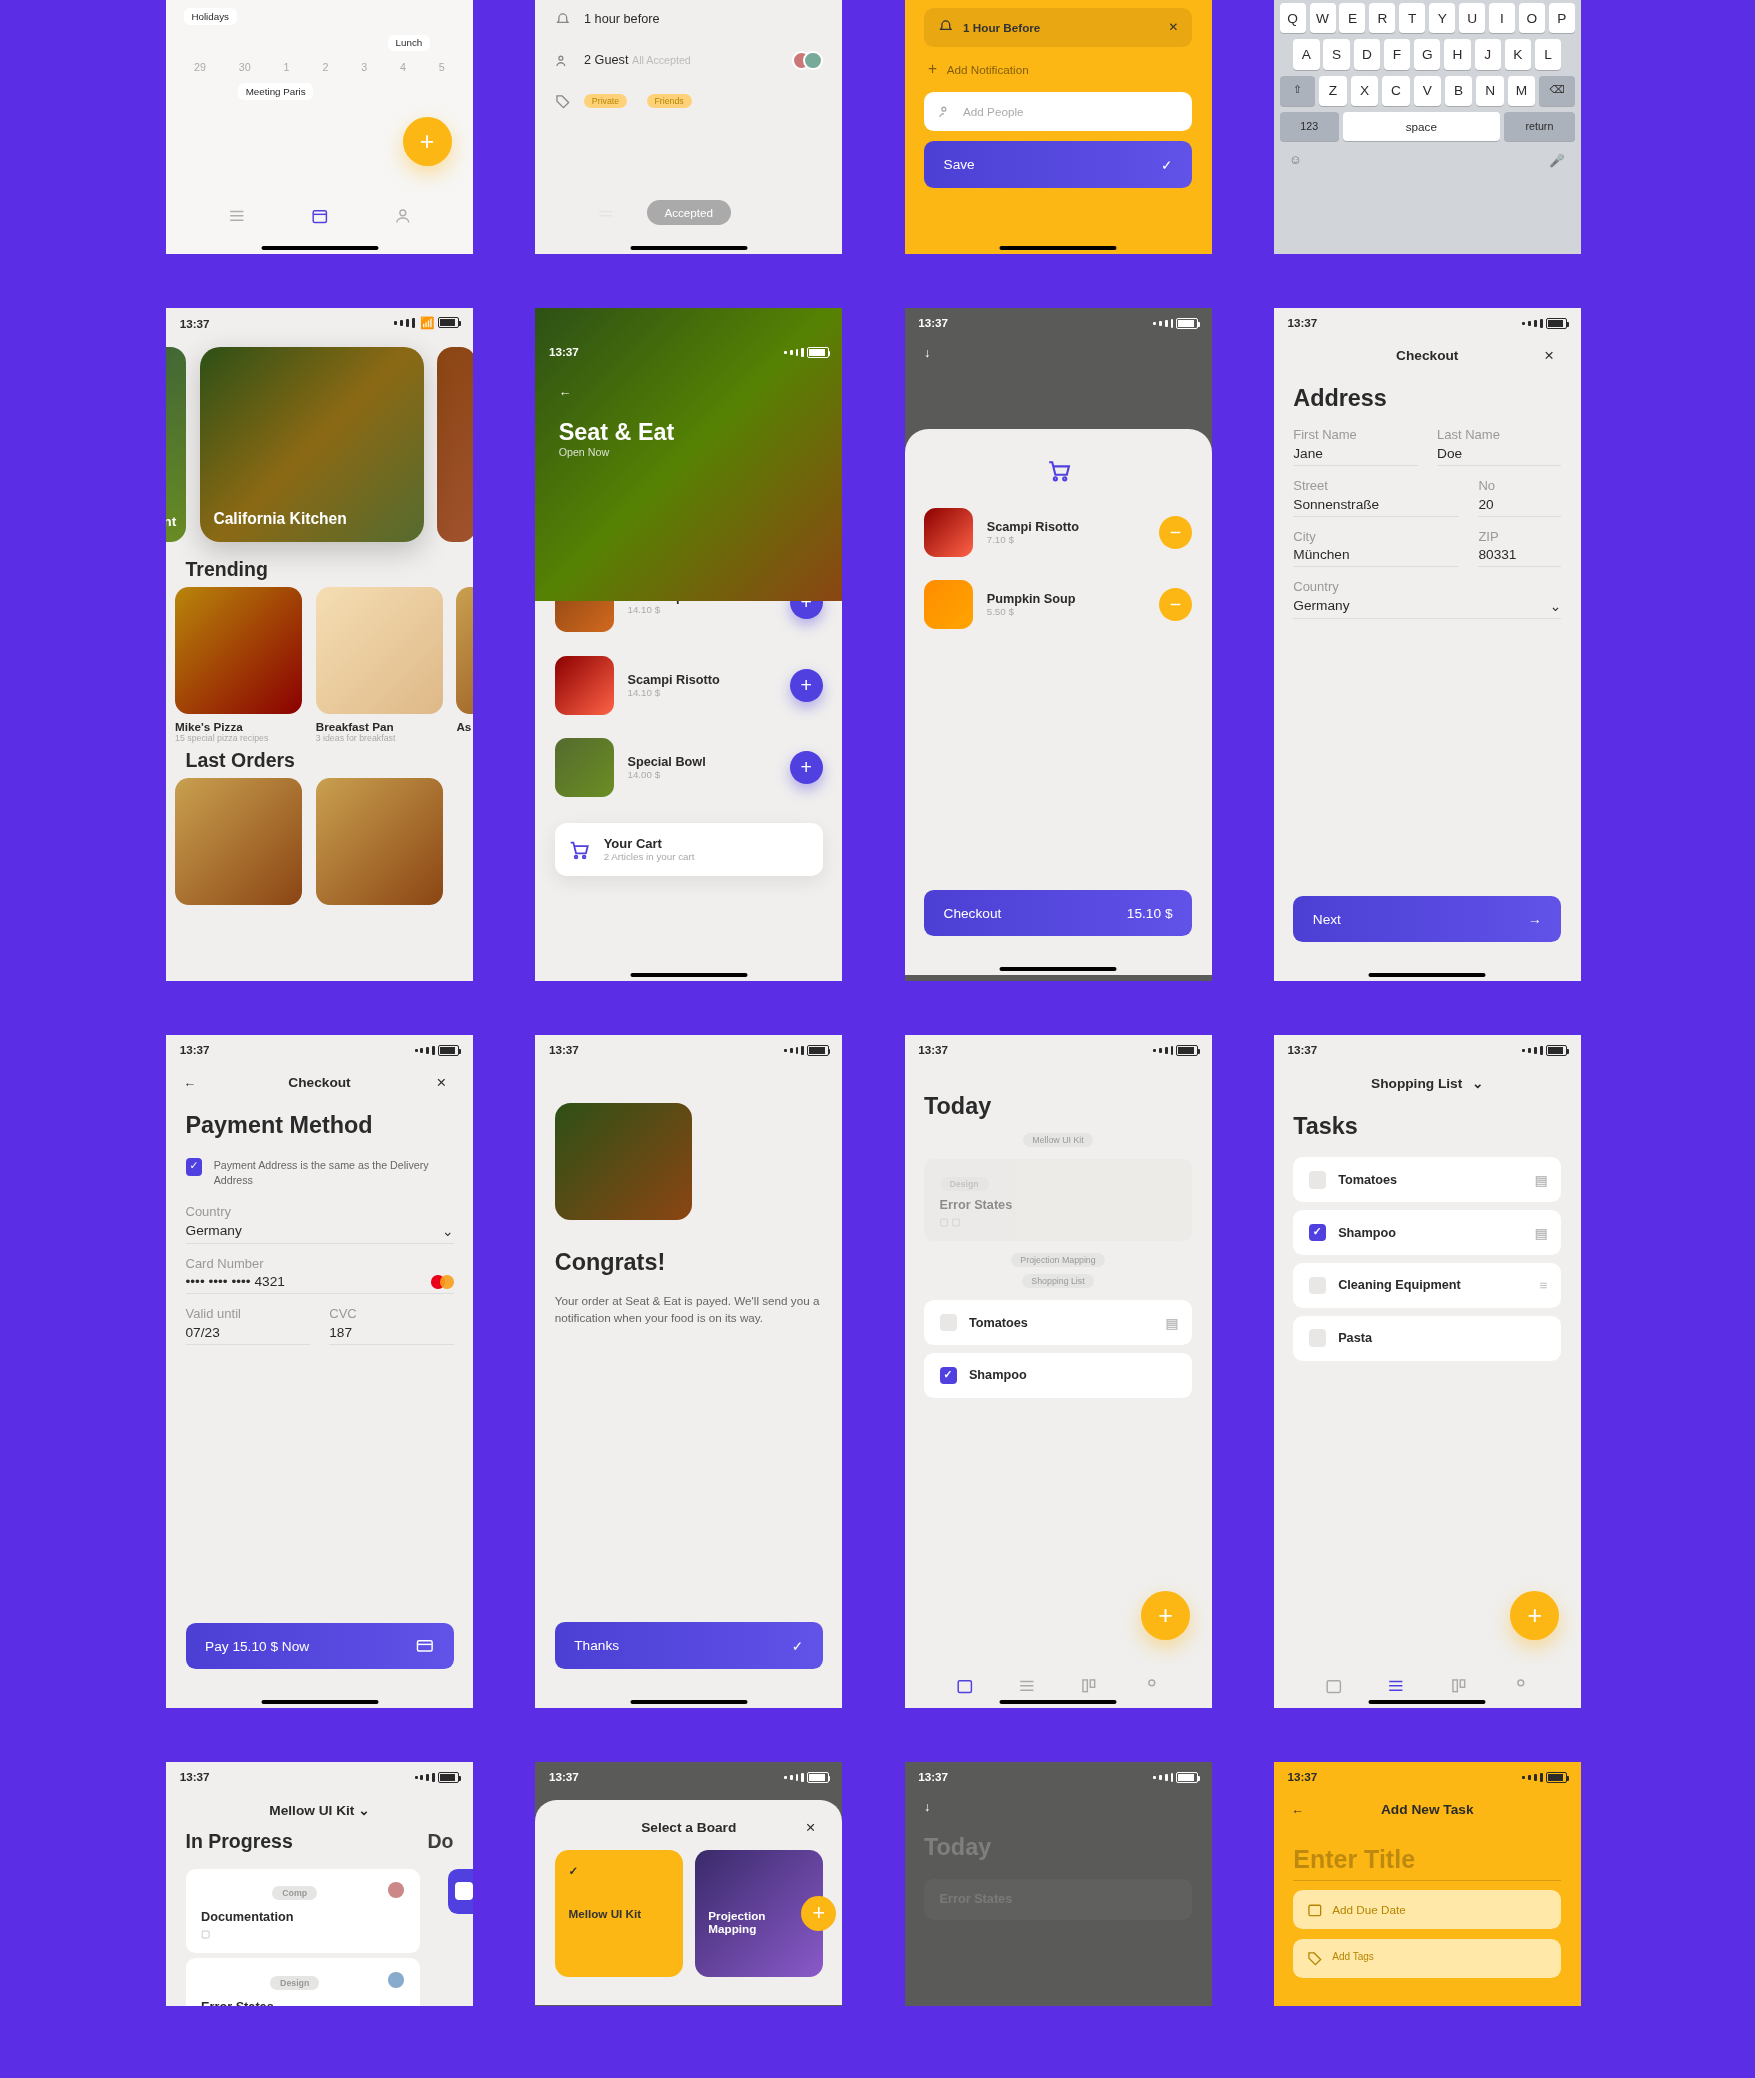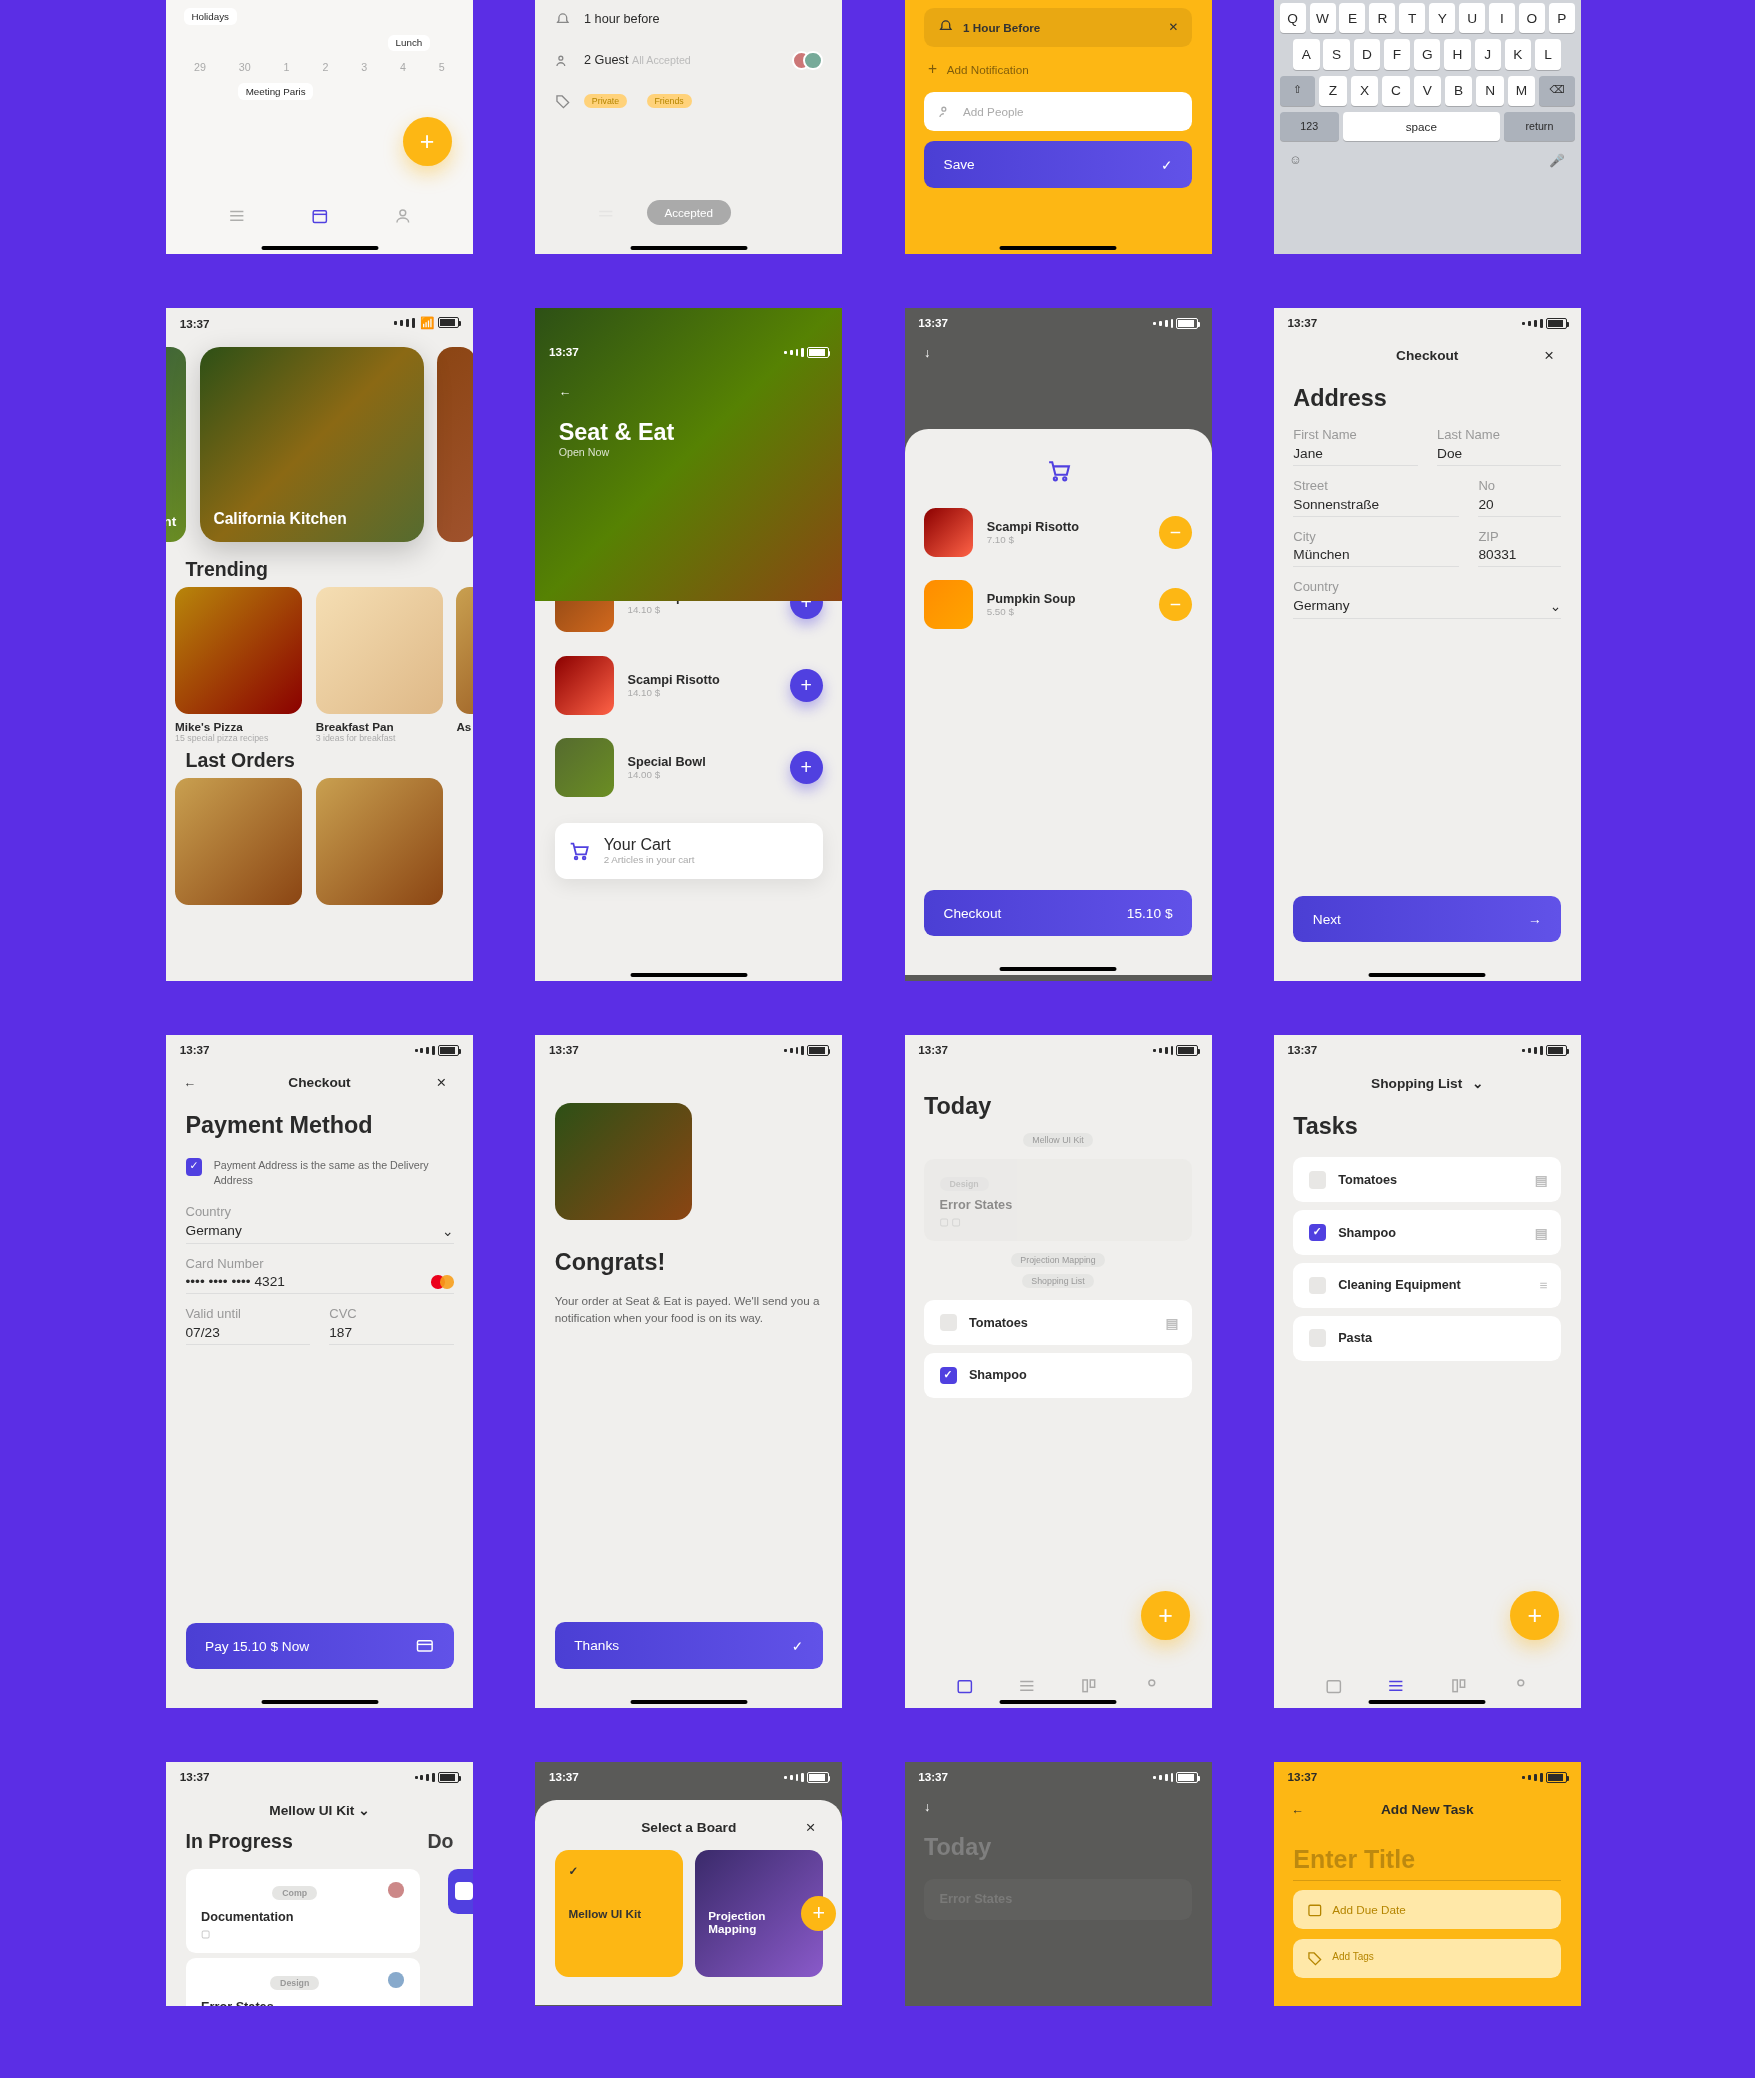--- a/index.html
+++ b/index.html
@@ -300,21 +300,21 @@
           </div>
           <div class="add-btn">+</div>
         </div>
     <div style="background:#fff;border-radius:11.7px;margin:13.7px 19.5px;padding:13.7px;display:flex;gap:13.7px;align-items:center;box-shadow:0 5.9px 19.5px rgba(0,0,0,.08)">
           <svg width="21.5" height="21.5" viewBox="0 0 24 24" fill="none" stroke="#5040e0" stroke-width="2">
             <circle cx="9" cy="20" r="1.5"></circle>
             <circle cx="18" cy="20" r="1.5"></circle>
             <path d="M3 4h3l3 12h11l2-8H7"></path>
           </svg>
           <div>
-            <div style="font-weight:400;font-size:16px">Your Cart</div>
+            <div style="font-weight:700;font-size:13px">Your Cart</div>
             <div style="font-size:9.8px;color:#aaa">2 Articles in your cart</div>
           </div>
         </div>
   </div>
   <div class="home-ind"></div>
 </div>
 
 <div class="phone" style="background:#5a5a58">
   <div class="status light">
         <span>13:37</span>

